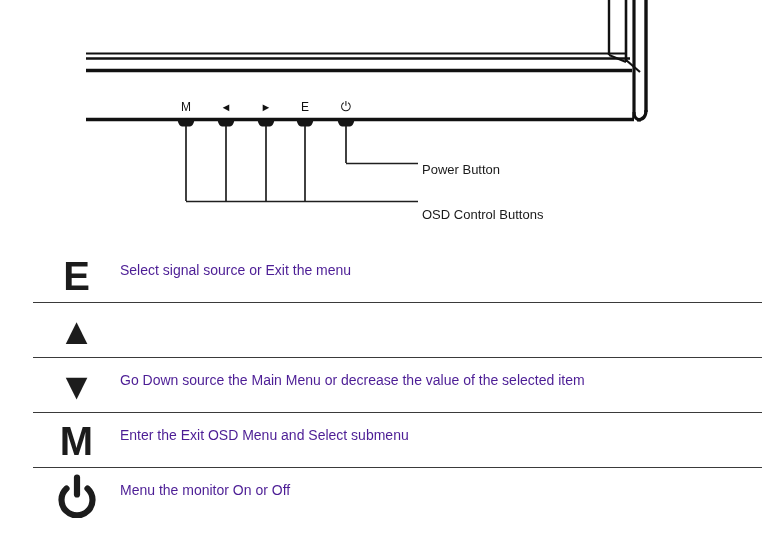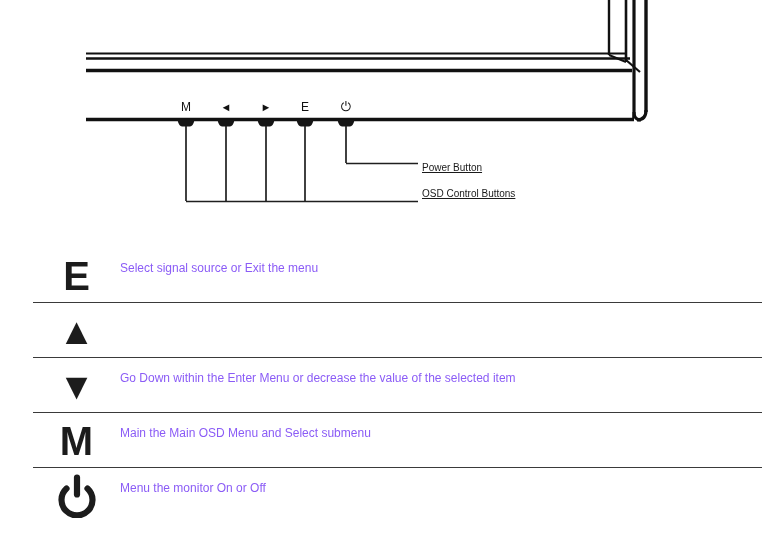--- a/index.html
+++ b/index.html
@@ -51,25 +51,24 @@
     top: 102px;
   }
   .btn-label.glyph-pwr {
     font-size: 13px;
     top: 100px;
   }
 
   .callout-text {
     position: absolute;
     font-family: "Liberation Sans", sans-serif;
-    font-size: 10px;
+    font-size: 13px;
     line-height: 1;
     color: #1a1a1a;
     white-space: nowrap;
-    text-decoration: underline;
   }
 
   
   #key-table {
     position: absolute;
     left: 33px;
     top: 248px;
     width: 729px;
   }
   .key-row {
@@ -97,23 +96,23 @@
     line-height: 1;
     display: block;
   }
   .ic-letter { font-size: 40px; }
   .ic-tri    { font-size: 37px; line-height: 0.9; }
   .key-desc {
     flex: 1 1 auto;
     box-sizing: border-box;
     padding: 12px 6px 12px 0;
     font-family: "Liberation Sans", sans-serif;
-    font-size: 12px;
+    font-size: 14px;
     line-height: 1.45;
-    color: #8b5cf6;
+    color: #4c1d95;
     max-width: 636px;
   }
 
   
   .pwr-svg { display: block; }
 </style>
 </head>
 <body>
 
 <div id="page">
@@ -163,21 +162,21 @@
       </g>
     </svg>
 
     <div class="btn-label" style="left:186px;">M</div>
     <div class="btn-label glyph-tri" style="left:226px;">◄</div>
     <div class="btn-label glyph-tri" style="left:266px;">►</div>
     <div class="btn-label" style="left:305px;">E</div>
     <div class="btn-label glyph-pwr" style="left:346px;">⏻</div>
 
     <div class="callout-text" style="left:422px; top:163px;">Power Button</div>
-    <div class="callout-text" style="left:422px; top:189px;">OSD Control Buttons</div>
+    <div class="callout-text" style="left:422px; top:208px;">OSD Control Buttons</div>
   </div>
 
   <div id="key-table">
 
     <div class="key-row">
       <div class="key-icon">
         <span class="ic ic-letter">E</span>
       </div>
       <div class="key-desc">Select signal source or Exit the menu</div>
     </div>
@@ -185,28 +184,28 @@
     <div class="key-row">
       <div class="key-icon">
         <span class="ic ic-tri">▲</span>
       </div>
     </div>
 
     <div class="key-row">
       <div class="key-icon">
         <span class="ic ic-tri">▼</span>
       </div>
-      <div class="key-desc">Go Down within the Enter Menu or decrease the value of the selected item</div>
+      <div class="key-desc">Go Down source the Main Menu or decrease the value of the selected item</div>
     </div>
 
     <div class="key-row">
       <div class="key-icon">
         <span class="ic ic-letter">M</span>
       </div>
-      <div class="key-desc">Main the Main OSD Menu and Select submenu</div>
+      <div class="key-desc">Enter the Exit OSD Menu and Select submenu</div>
     </div>
 
     <div class="key-row">
       <div class="key-icon">
         <svg class="pwr-svg" width="40" height="44" viewBox="0 0 40 44">
           <path d="M9.5 14.5 A15.5 15.5 0 1 0 30.5 14.5" fill="none" stroke="#1c1c1c" stroke-width="6.2" stroke-linecap="round"></path>
           <path d="M20 3.5 L20 20.5" fill="none" stroke="#1c1c1c" stroke-width="6.2" stroke-linecap="round"></path>
         </svg>
       </div>
       <div class="key-desc">Menu the monitor On or Off</div>

